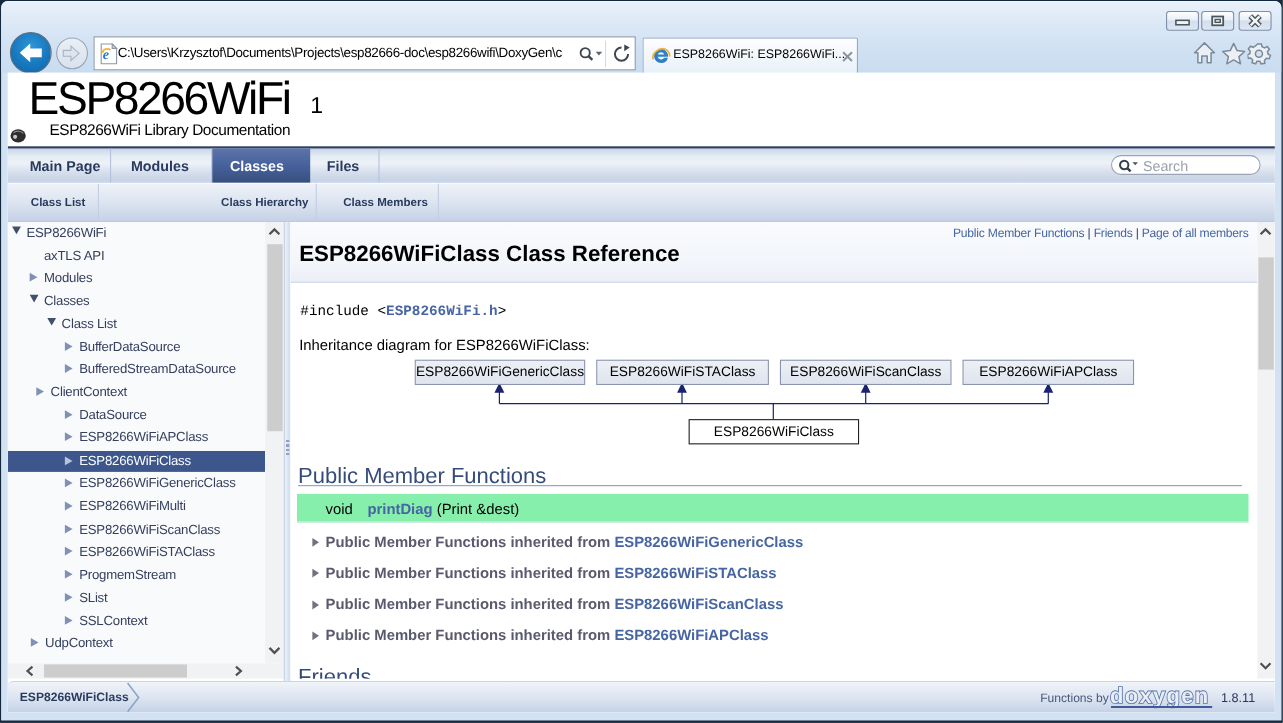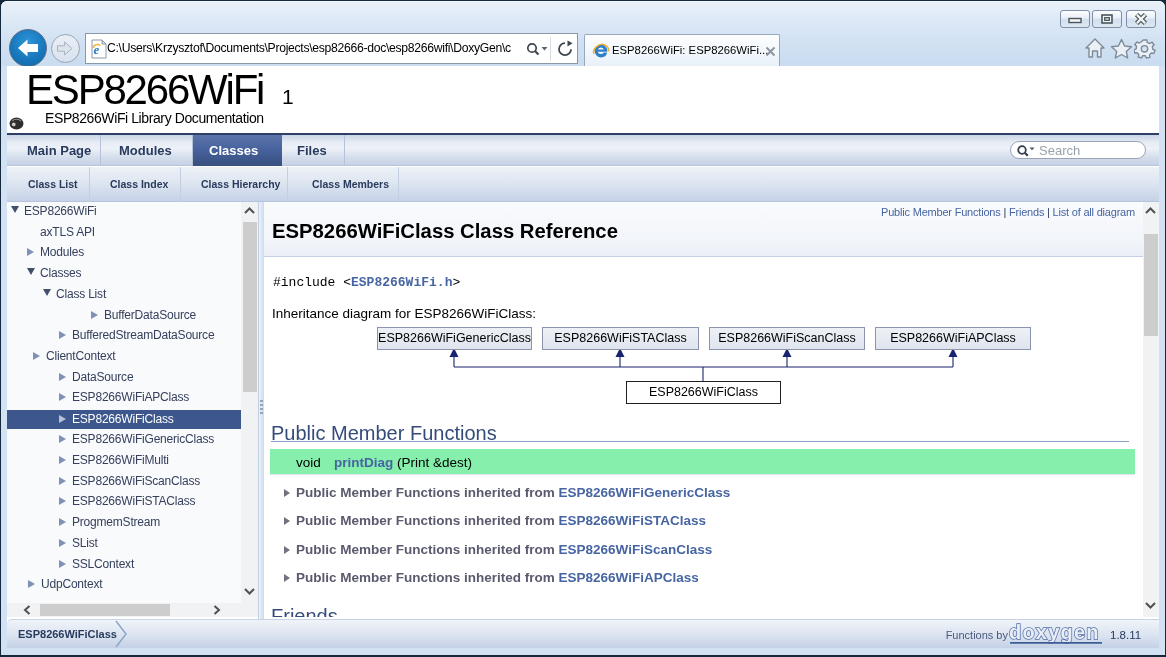--- a/index.html
+++ b/index.html
@@ -171,31 +171,30 @@
         <svg style="position:absolute;left:5px;top:2px" width="22" height="14" viewBox="0 0 22 14">
           <circle cx="6" cy="6" r="3.8" fill="none" stroke="#35404C" stroke-width="1.8"></circle>
           <line x1="8.8" y1="8.8" x2="11.8" y2="11.8" stroke="#35404C" stroke-width="2.2"></line>
           <path d="M13.5 3.5 L18.5 3.5 L16 6.3 Z" fill="#4A545E"></path>
         </svg>
         <span class="stext">Search</span>
       </div>
     </div>
     <div id="tabs2">
       <div class="tab2" style="left:0;width:83px;padding-left:21px;">Class List</div>
-      <div class="tab2" style="left:83px;width:91px;padding-left:20px;">Class Index</div>
       <div class="tab2" style="left:174px;width:107px;padding-left:20px;">Class Hierarchy</div>
       <div class="tab2" style="left:281px;width:111px;padding-left:24px;">Class Members</div>
     </div>
     <div id="sidebar">
       <div class="titem" style="top:0px;"><span style="padding-left:4px"><span class="arro"></span>ESP8266WiFi</span></div>
       <div class="titem" style="top:21px;"><span style="padding-left:33px">axTLS API</span></div>
       <div class="titem" style="top:41px;"><span style="padding-left:20px"><span class="arrc"></span>Modules</span></div>
       <div class="titem" style="top:62px;"><span style="padding-left:20px"><span class="arro"></span>Classes</span></div>
       <div class="titem" style="top:83px;"><span style="padding-left:36px"><span class="arro"></span>Class List</span></div>
-      <div class="titem" style="top:104px;padding-left:32px;"><span style="padding-left:52px"><span class="arrc"></span>BufferDataSource</span></div>
+      <div class="titem" style="top:104px;"><span style="padding-left:52px"><span class="arrc"></span>BufferDataSource</span></div>
       <div class="titem" style="top:124px;"><span style="padding-left:52px"><span class="arrc"></span>BufferedStreamDataSource</span></div>
       <div class="titem" style="top:145px;"><span style="padding-left:26px"><span class="arrc"></span>ClientContext</span></div>
       <div class="titem" style="top:166px;"><span style="padding-left:52px"><span class="arrc"></span>DataSource</span></div>
       <div class="titem" style="top:186px;"><span style="padding-left:52px"><span class="arrc"></span>ESP8266WiFiAPClass</span></div>
       <div class="titem sel" style="top:208px;"><span style="padding-left:52px"><span class="arrc"></span>ESP8266WiFiClass</span></div>
       <div class="titem" style="top:228px;"><span style="padding-left:52px"><span class="arrc"></span>ESP8266WiFiGenericClass</span></div>
       <div class="titem" style="top:249px;"><span style="padding-left:52px"><span class="arrc"></span>ESP8266WiFiMulti</span></div>
       <div class="titem" style="top:270px;"><span style="padding-left:52px"><span class="arrc"></span>ESP8266WiFiScanClass</span></div>
       <div class="titem" style="top:290px;"><span style="padding-left:52px"><span class="arrc"></span>ESP8266WiFiSTAClass</span></div>
       <div class="titem" style="top:311px;"><span style="padding-left:52px"><span class="arrc"></span>ProgmemStream</span></div>
@@ -219,21 +218,21 @@
       <div class="sbthumb" style="left:33px;top:1px;width:130px;height:12px;"></div>
       <svg style="position:absolute;left:205px;top:1px" width="10" height="12" viewBox="0 0 10 12">
           <path d="M2.5 2 L7 6 L2.5 10" fill="none" stroke="#505050" stroke-width="2"></path>
         </svg>
     </div>
     <div id="splitter">
       <div style="position:absolute;left:1px;top:198px;width:3px;height:14px;background:repeating-linear-gradient(180deg,#8FA3C0 0,#8FA3C0 2px,transparent 2px,transparent 4px);"></div>
     </div>
     <div id="doc">
       <div id="dheader">
-        <div id="dsummary"><a>Public Member Functions</a> | <a>Friends</a> | <a>List of all diagram</a></div>
+        <div id="dsummary"><a>Public Member Functions</a> | <a>Friends</a> | <a>Page of all members</a></div>
         <div id="dtitle">ESP8266WiFiClass Class Reference</div>
       </div>
       <div class="mono" style="position:absolute;left:9px;top:73px;">#include &lt;<a class="el mono">ESP8266WiFi.h</a>&gt;</div>
       <div style="position:absolute;left:8px;top:104px;font-size:13.5px;">Inheritance diagram for ESP8266WiFiClass:</div>
       <svg style="position:absolute;left:0;top:120px;" width="879" height="100" viewBox="0 0 879 100">
         <g stroke="#1A2370" stroke-width="1.1" fill="none">
           <line x1="190" y1="45" x2="689" y2="45"></line>
           <line x1="439" y1="59" x2="439" y2="45"></line>
           <line x1="190" y1="45" x2="190" y2="34"></line>
           <line x1="356" y1="45" x2="356" y2="34"></line>

